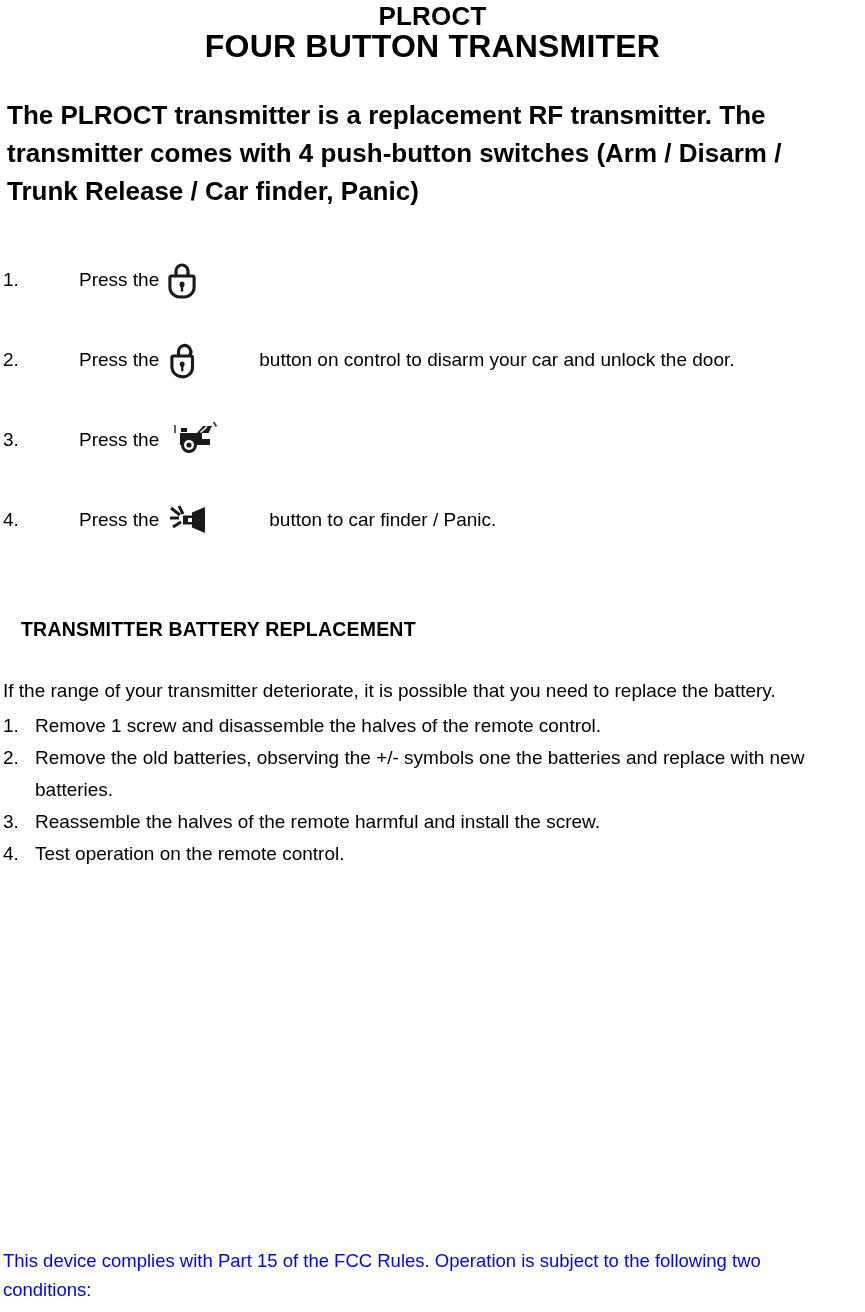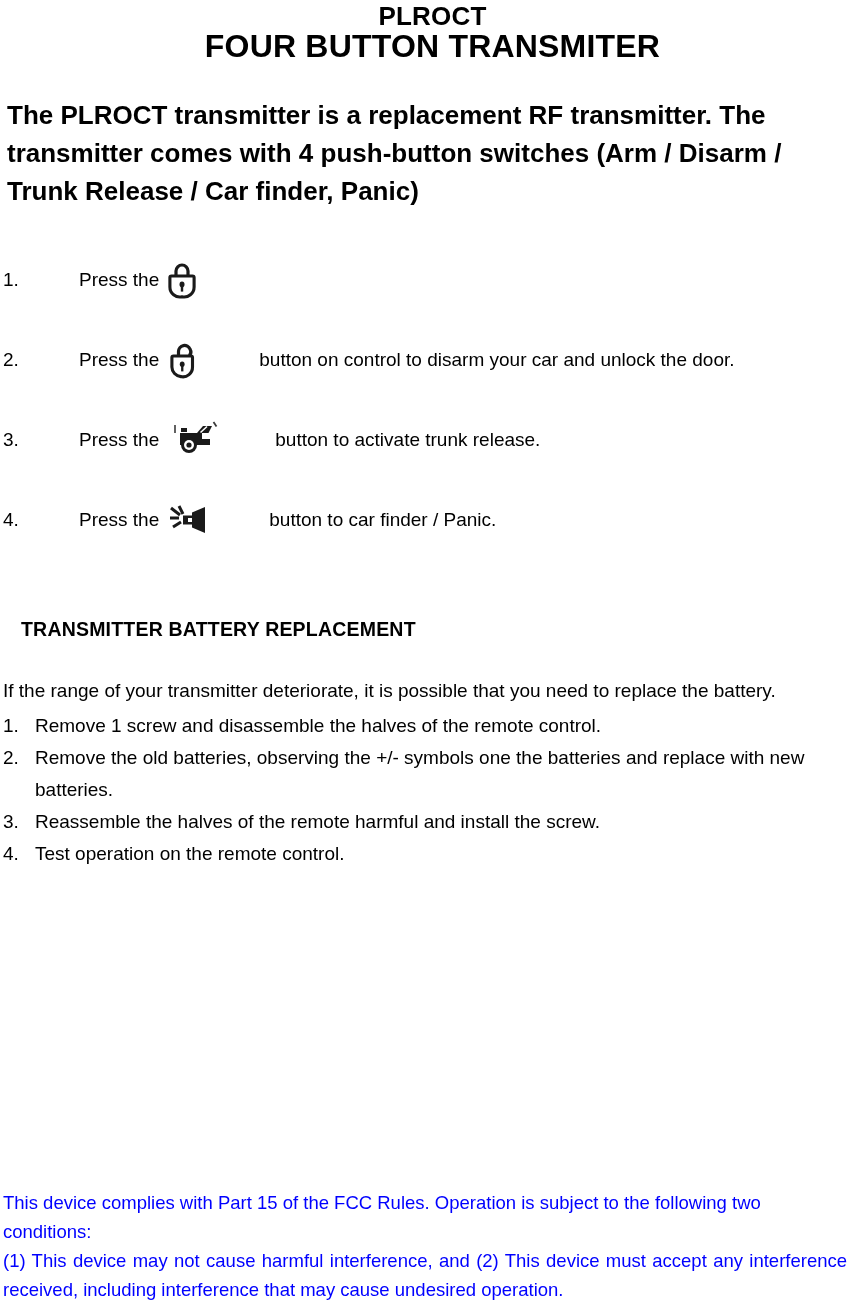--- a/index.html
+++ b/index.html
@@ -186,21 +186,20 @@
           <path d="M14 13 L14 9 L20 9 L20 13" fill="#1a1a1a"></path>
           <path d="M13 14 h22 v12 h-22 z" fill="#1a1a1a"></path>
           <path d="M30 14 L36 7 L45 7 L41.5 14 Z" fill="#1a1a1a"></path>
           <path d="M33.5 13.5 L40 7.5" stroke="#ffffff" stroke-width="1.6"></path>
           <path d="M35 26 h8 v-6 h-8 z" fill="#1a1a1a"></path>
           <circle cx="22" cy="26" r="8" fill="#1a1a1a"></circle>
           <circle cx="22" cy="26" r="5" fill="#ffffff"></circle>
           <circle cx="22" cy="26" r="2.6" fill="#1a1a1a"></circle>
         </svg>
       </span>
-      <span class="li-txt">button to activate trunk release.</span>
     </li>
 
     <li>
       <span class="li-num">4.</span>
       <span class="li-txt">Press the</span>
       <span class="icon-slot" style="margin-left:8px;margin-right:12px;">
         <svg width="46" height="36" viewBox="0 0 46 36" aria-hidden="true">
           <path d="M4 6 L13 13" stroke="#1a1a1a" stroke-width="3"></path>
           <path d="M3 16 L12 16" stroke="#1a1a1a" stroke-width="3"></path>
           <path d="M6 25 L14 20" stroke="#1a1a1a" stroke-width="3"></path>
@@ -237,16 +236,15 @@
       <span class="li-body">Reassemble the halves of the remote harmful and install the screw.</span>
     </li>
     <li>
       <span class="li-num">4.</span>
       <span class="li-body">Test operation on the remote control.</span>
     </li>
   </ul>
 
   <div class="fcc">
     <p>This device complies with Part 15 of the FCC Rules. Operation is subject to the following two conditions:</p>
-    <p class="justify">(1) This device may not cause harmful interference, and (2) This device must accept any interference received, including interference that may cause undesired operation.</p>
   </div>
 
 </div>
 
 </body></html>

